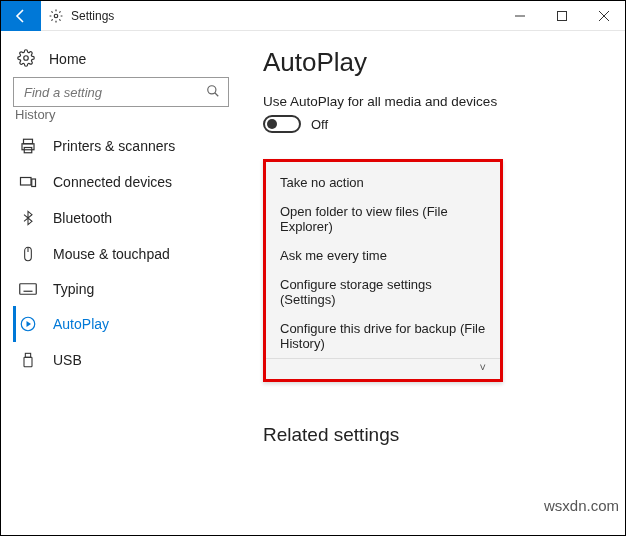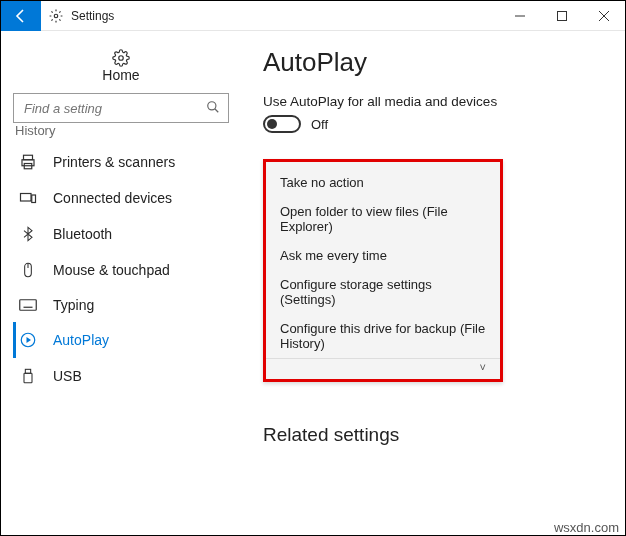--- a/index.html
+++ b/index.html
@@ -55,24 +55,24 @@
     height: calc(100% - 30px);
   }
   .sidebar {
     width: 240px;
     padding: 14px 12px 0 12px;
     display: flex;
     flex-direction: column;
   }
   .home-row {
     display: flex;
-    align-items: center;
+    align-items: flex-end;
+    gap: 14px;
     padding: 4px 4px 10px 4px;
     font-size: 14px;
-    flex-direction: column;
   }
   .search-box {
     display: flex;
     align-items: center;
     border: 1px solid #999;
     height: 30px;
     padding: 0 8px;
   }
   .search-box input {
     border: none;
@@ -165,22 +165,22 @@
     font-size: 19px;
     margin: 42px 0 12px 0;
   }
   .link {
     color: #0066cc;
     font-size: 13.5px;
   }
   .watermark {
     position: absolute;
     right: 6px;
-    bottom: 0;
-    font-size: 13px;
+    bottom: 21px;
+    font-size: 15px;
     color: #555;
   }
 </style>
 </head>
 <body>
 
 <div class="titlebar">
   <div class="back-btn">
     <svg width="16" height="16" viewBox="0 0 16 16">
         <path d="M10 2 L4 8 L10 14" stroke="#fff" stroke-width="1.6" fill="none"></path>

